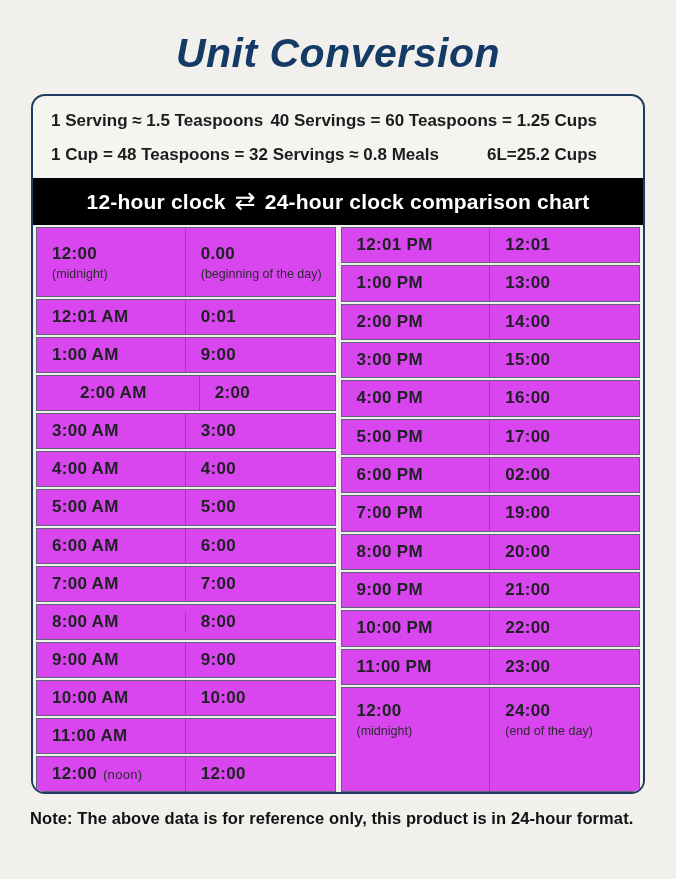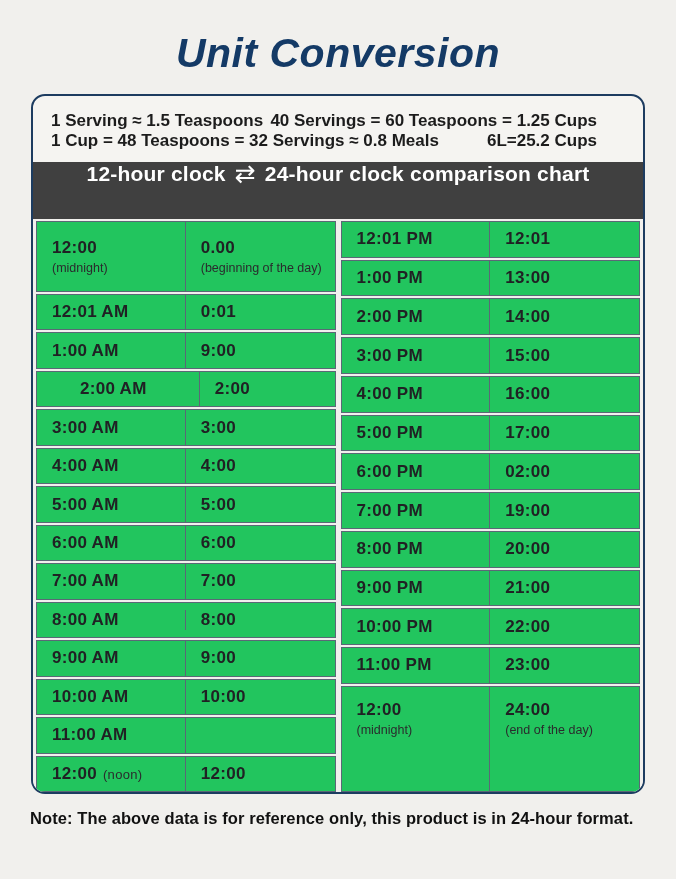--- a/index.html
+++ b/index.html
@@ -30,42 +30,42 @@
     box-sizing: border-box;
     border: 2px solid #1d3c60;
     border-radius: 14px;
     overflow: hidden;
     background: #f5f4f1;
     display: flex;
     flex-direction: column;
   }
   .conv {
     box-sizing: border-box;
-    height: 66px;
+    height: 82px;
     padding: 15px 46px 13px 18px;
     display: flex;
     flex-direction: column;
     justify-content: space-between;
     font-size: 17px;
     font-weight: bold;
     color: #1c1c1c;
   }
   .conv-line {
     display: flex;
     justify-content: space-between;
     white-space: nowrap;
   }
   .header-bar {
     box-sizing: border-box;
-    height: 57px;
+    height: 47px;
     flex: none;
-    background: #404040;
+    background: #000000;
     color: #ffffff;
     display: flex;
-    align-items: flex-start;
+    align-items: center;
     justify-content: center;
     gap: 9px;
     font-size: 21px;
     font-weight: bold;
     letter-spacing: 0.2px;
   }
   .arrow-glyph {
     font-size: 25px;
     line-height: 1;
     position: relative;
@@ -83,21 +83,21 @@
   .ttable {
     flex: 1;
     display: flex;
     flex-direction: column;
     gap: 2px;
     min-width: 0;
   }
   .trow {
     display: flex;
     border: 1px solid #5a6876;
-    background: #22c55e;
+    background: #d946ef;
     box-sizing: border-box;
     min-height: 0;
   }
   .cell {
     width: 50%;
     box-sizing: border-box;
     display: flex;
     flex-direction: column;
     justify-content: center;
     padding-left: 15px;

